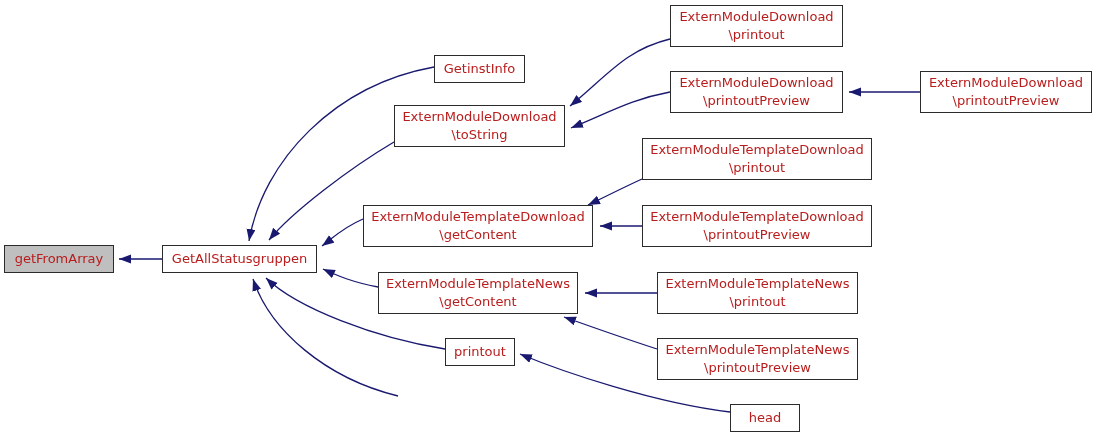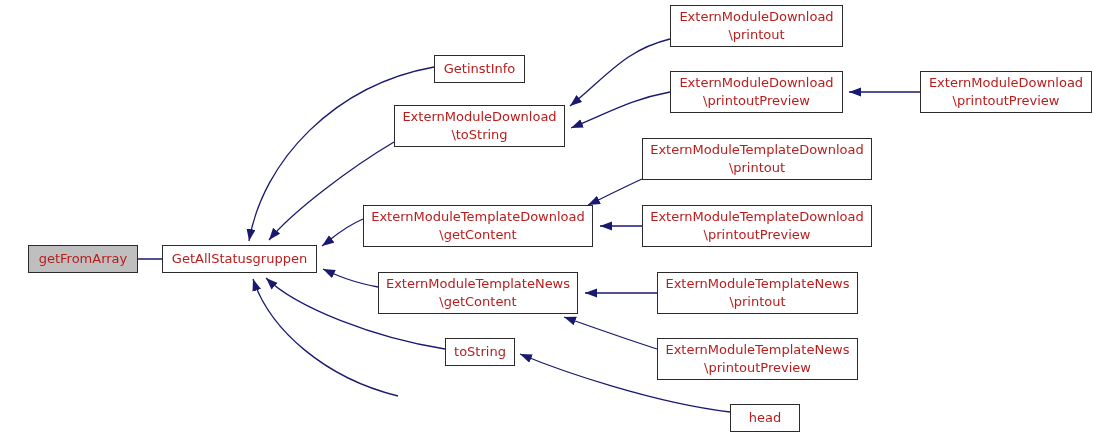--- a/index.html
+++ b/index.html
@@ -16,21 +16,21 @@
     background:#ffffff;
     border:1.4px solid #2b2b2b;
     box-sizing:border-box;
     display:flex; flex-direction:column;
     align-items:center; justify-content:center;
     font-size:13px; line-height:1.42;
     color:#b91c1c; text-align:center;
     white-space:nowrap;
     cursor:pointer;
   }
-  .node.hl { background:#bfbfbf; cursor:default;margin-left:24px; }
+  .node.hl { background:#bfbfbf; cursor:default; }
   .node span { display:block; }
 </style>
 </head>
 <body>
 
 <div id="canvas">
 
   <svg id="edges" viewBox="0 0 1096 437" xmlns="http://www.w3.org/2000/svg">
     <defs>
       <marker id="arrow" markerWidth="13" markerHeight="10" refX="12" refY="4.5" orient="auto" markerUnits="userSpaceOnUse">
@@ -112,21 +112,21 @@
     <span>ExternModuleTemplateNews</span>
     <span>\printout</span>
   </div>
 
   <div class="node" style="left:657px;top:338px;width:201px;height:42px">
     <span>ExternModuleTemplateNews</span>
     <span>\printoutPreview</span>
   </div>
 
   <div class="node" style="left:445px;top:338px;width:70px;height:28px">
-    <span>toString</span>
+    <span>printout</span>
   </div>
 
 
   <div class="node" style="left:730px;top:404px;width:70px;height:28px">
     <span>head</span>
   </div>
 
 </div>
 
 </body></html>

